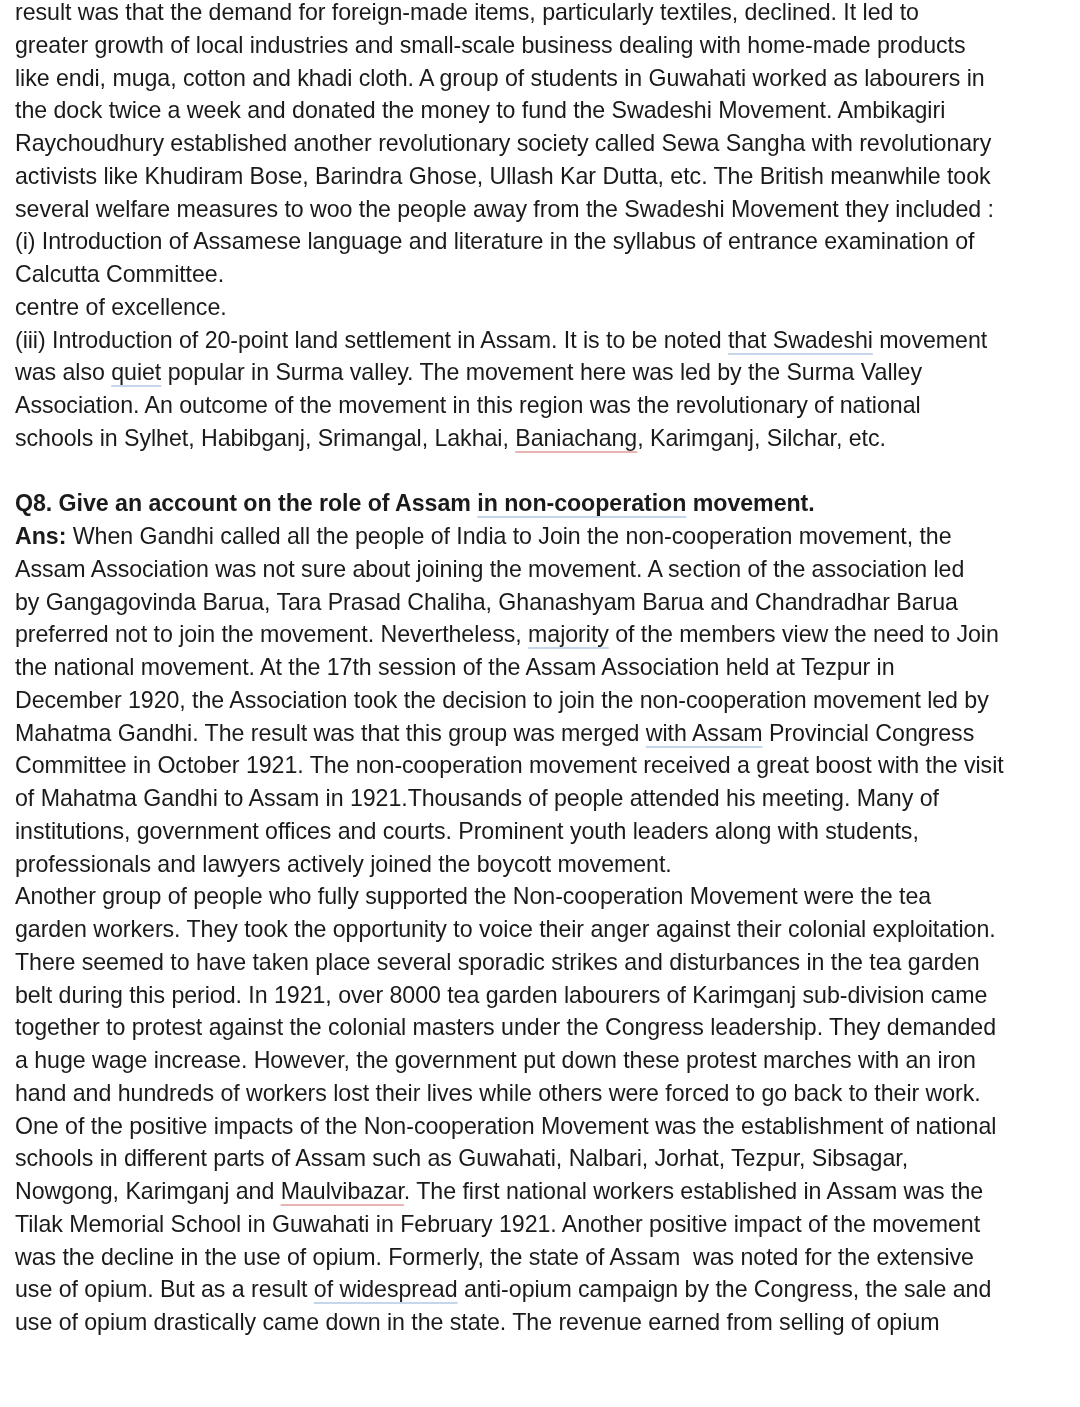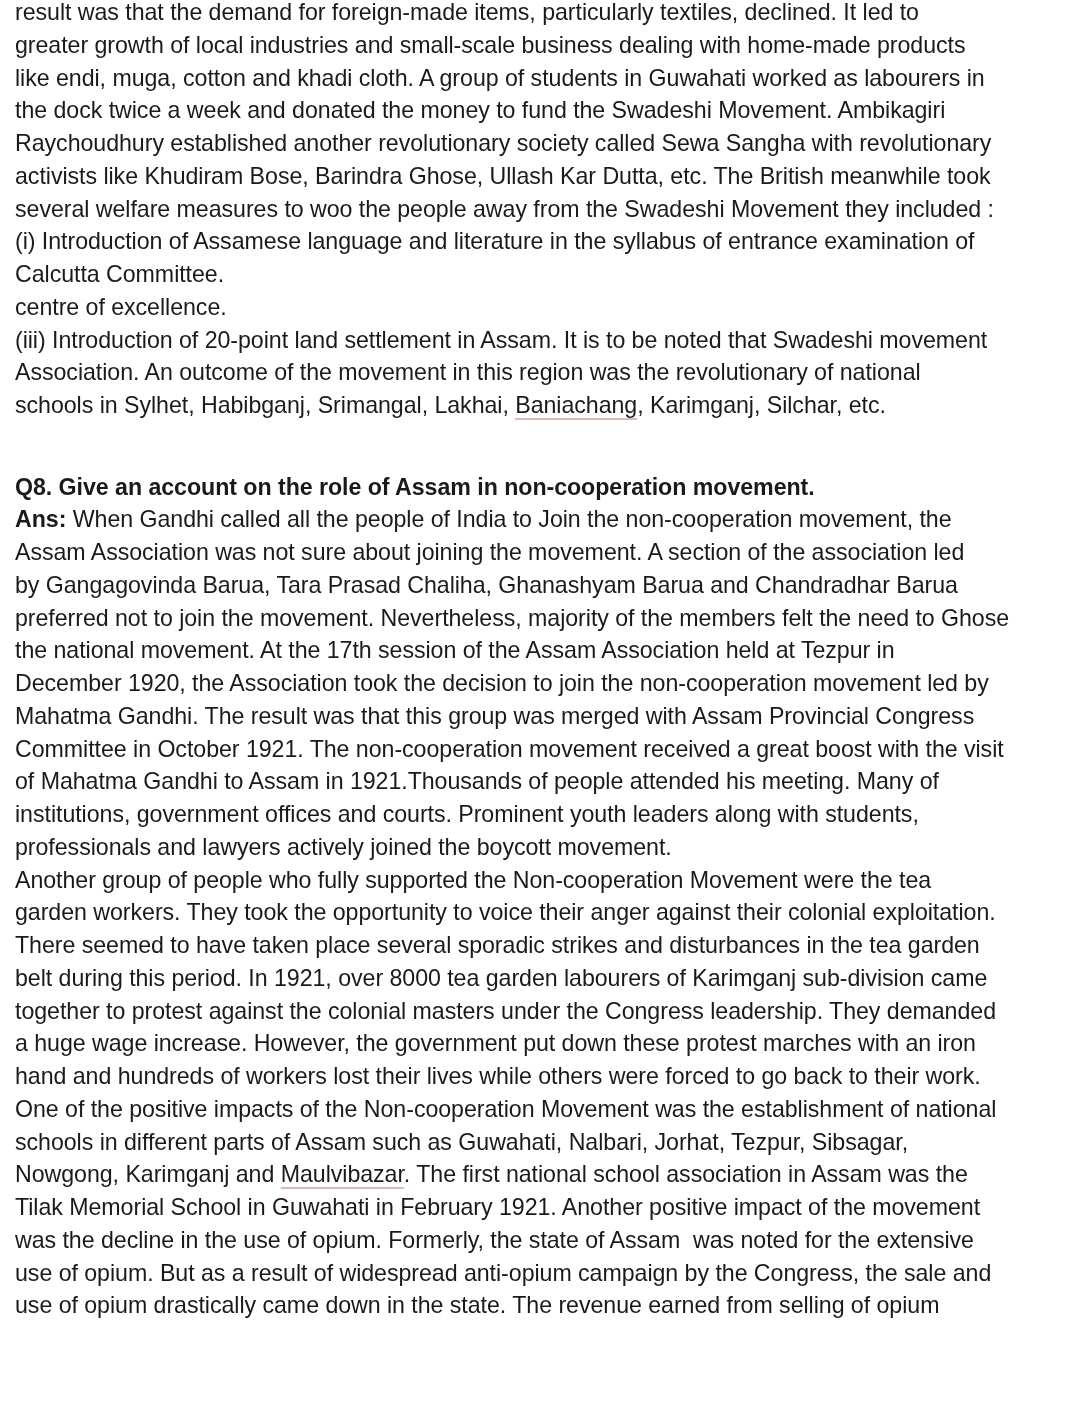--- a/index.html
+++ b/index.html
@@ -22,22 +22,23 @@
       font-size: 23.2px;
       line-height: 32.75px;
       color: #1a1a1a;
       letter-spacing: -0.05px;
     }
     .line {
       white-space: nowrap;
       height: 32.75px;
     }
     .blank { height: 32.75px; }
-    .bold { font-weight: bold; margin-top: 16px; }
+    .bold { font-weight: bold; }
     .sq-blue {
+      text-decoration: underline;
       text-decoration-color: #c6d6ea;
       text-decoration-thickness: 2px;
       text-underline-offset: 5px;
     }
     .sq-red {
       text-decoration: underline;
       text-decoration-color: #e8b4b4;
       text-decoration-thickness: 2px;
       text-underline-offset: 5px;
     }
@@ -51,33 +52,34 @@
     <div class="line">greater growth of local industries and small-scale business dealing with home-made products</div>
     <div class="line">like endi, muga, cotton and khadi cloth. A group of students in Guwahati worked as labourers in</div>
     <div class="line">the dock twice a week and donated the money to fund the Swadeshi Movement. Ambikagiri</div>
     <div class="line">Raychoudhury established another revolutionary society called Sewa Sangha with revolutionary</div>
     <div class="line">activists like Khudiram Bose, Barindra Ghose, Ullash Kar Dutta, etc. The British meanwhile took</div>
     <div class="line">several welfare measures to woo the people away from the Swadeshi Movement they included :</div>
     <div class="line">(i) Introduction of Assamese language and literature in the syllabus of entrance examination of</div>
     <div class="line">Calcutta Committee.</div>
     <div class="line">centre of excellence.</div>
     <div class="line"><span>(iii) Introduction of 20-point land settlement in Assam. It is to be noted </span><span class="sq-blue">that Swadeshi</span><span> movement</span></div>
+    <div class="line"><span>was also </span><span class="sq-blue">quiet</span><span> popular in Surma valley. The movement here was led by the Surma Valley</span></div>
     <div class="line">Association. An outcome of the movement in this region was the revolutionary of national</div>
     <div class="line"><span>schools in Sylhet, Habibganj, Srimangal, Lakhai, </span><span class="sq-red">Baniachang</span><span>, Karimganj, Silchar, etc.</span></div>
   </div>
 
   <div class="blank"></div>
 
   <div class="line bold"><span>Q8. Give an account on the role of Assam </span><span class="sq-blue">in non-cooperation</span><span> movement.</span></div>
 
   <div>
     <div class="line"><span class="bold">Ans:</span><span> When Gandhi called all the people of India to Join the non-cooperation movement, the</span></div>
     <div class="line">Assam Association was not sure about joining the movement. A section of the association led</div>
     <div class="line">by Gangagovinda Barua, Tara Prasad Chaliha, Ghanashyam Barua and Chandradhar Barua</div>
-    <div class="line"><span>preferred not to join the movement. Nevertheless, </span><span class="sq-blue">majority</span><span> of the members felt the need to Ghose</span></div>
+    <div class="line"><span>preferred not to join the movement. Nevertheless, </span><span class="sq-blue">majority</span><span> of the members view the need to Join</span></div>
     <div class="line">the national movement. At the 17th session of the Assam Association held at Tezpur in</div>
     <div class="line">December 1920, the Association took the decision to join the non-cooperation movement led by</div>
     <div class="line"><span>Mahatma Gandhi. The result was that this group was merged </span><span class="sq-blue">with Assam</span><span> Provincial Congress</span></div>
     <div class="line">Committee in October 1921. The non-cooperation movement received a great boost with the visit</div>
     <div class="line">of Mahatma Gandhi to Assam in 1921.Thousands of people attended his meeting. Many of</div>
     <div class="line">institutions, government offices and courts. Prominent youth leaders along with students,</div>
     <div class="line">professionals and lawyers actively joined the boycott movement.</div>
   </div>
 
   <div>
@@ -86,19 +88,19 @@
     <div class="line">There seemed to have taken place several sporadic strikes and disturbances in the tea garden</div>
     <div class="line">belt during this period. In 1921, over 8000 tea garden labourers of Karimganj sub-division came</div>
     <div class="line">together to protest against the colonial masters under the Congress leadership. They demanded</div>
     <div class="line">a huge wage increase. However, the government put down these protest marches with an iron</div>
     <div class="line">hand and hundreds of workers lost their lives while others were forced to go back to their work.</div>
   </div>
 
   <div>
     <div class="line">One of the positive impacts of the Non-cooperation Movement was the establishment of national</div>
     <div class="line">schools in different parts of Assam such as Guwahati, Nalbari, Jorhat, Tezpur, Sibsagar,</div>
-    <div class="line"><span>Nowgong, Karimganj and </span><span class="sq-red">Maulvibazar</span><span>. The first national school association in Assam was the</span></div>
+    <div class="line"><span>Nowgong, Karimganj and </span><span class="sq-red">Maulvibazar</span><span>. The first national workers established in Assam was the</span></div>
     <div class="line">Tilak Memorial School in Guwahati in February 1921. Another positive impact of the movement</div>
     <div class="line" style="white-space: pre;">was the decline in the use of opium. Formerly, the state of Assam  was noted for the extensive</div>
     <div class="line"><span>use of opium. But as a result </span><span class="sq-blue">of widespread</span><span> anti-opium campaign by the Congress, the sale and</span></div>
     <div class="line">use of opium drastically came down in the state. The revenue earned from selling of opium</div>
   </div>
 </div>
 
 </body></html>

